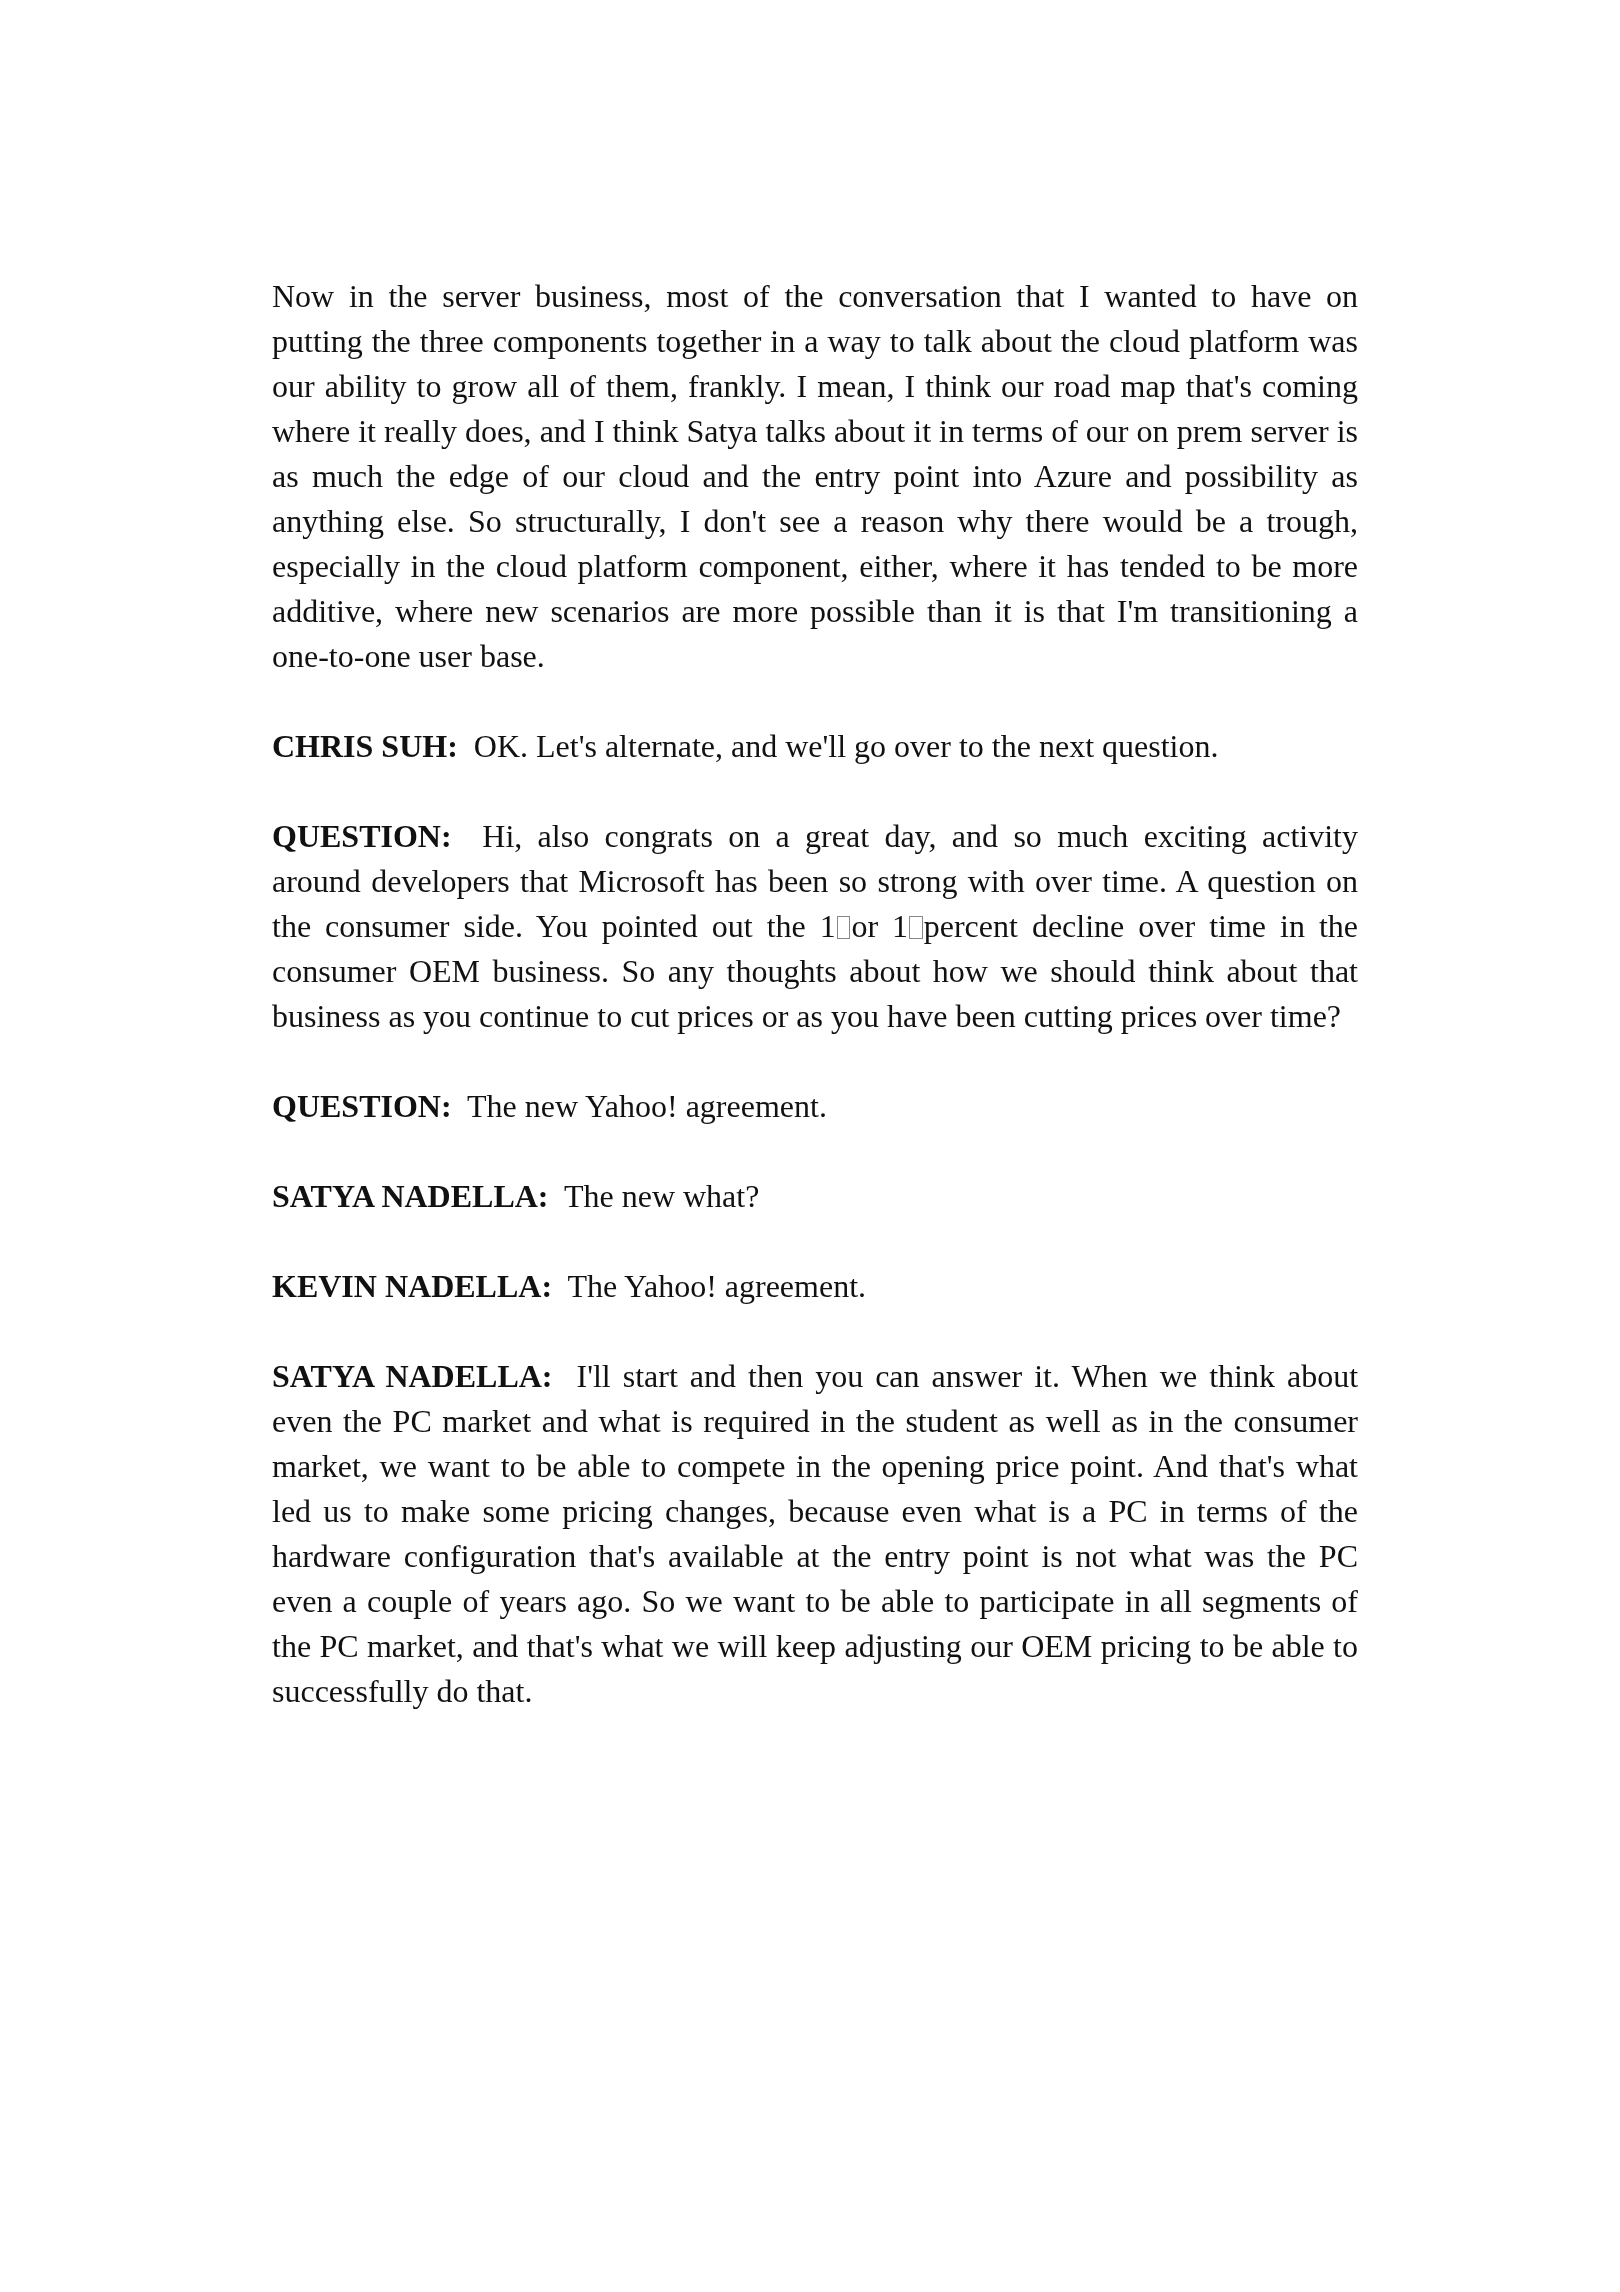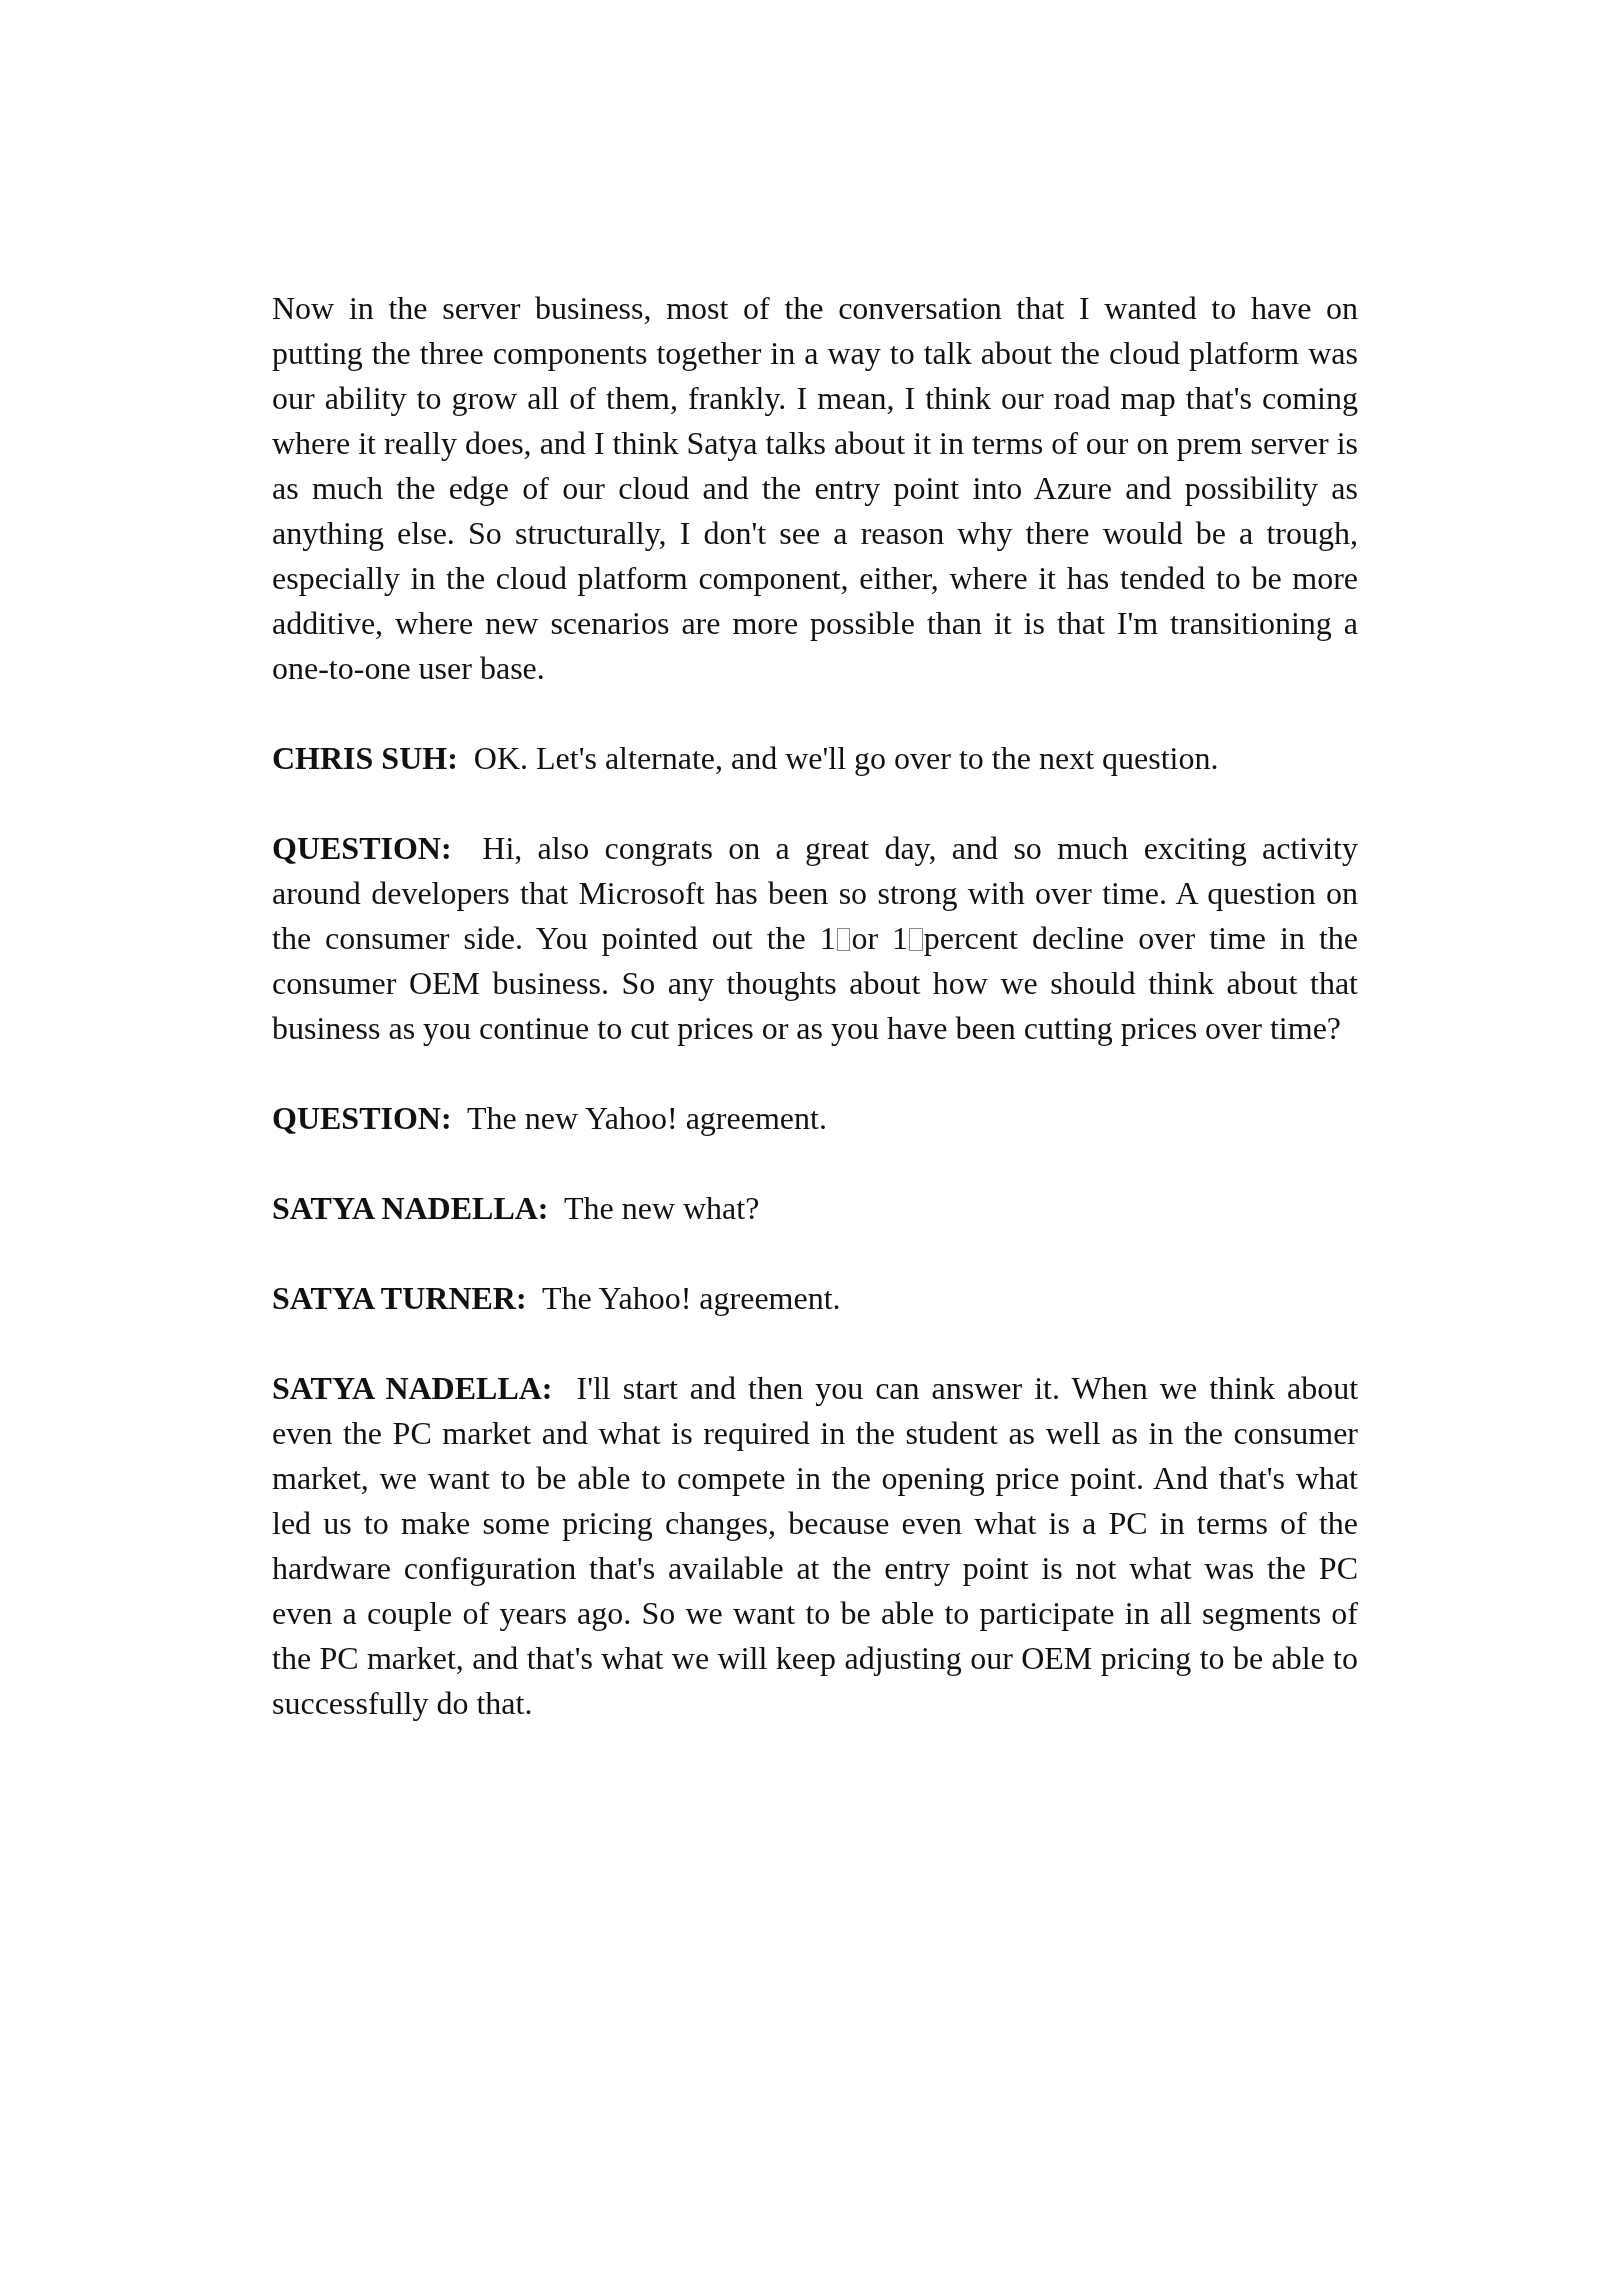--- a/index.html
+++ b/index.html
@@ -8,21 +8,21 @@
     position: absolute;
     left: 272px;
     top: 270px;
     width: 1086px;
     font-family: "Liberation Serif", "DejaVu Serif", serif;
     font-size: 32px;
     line-height: 45px;
     color: #111111;
     text-align: justify;
   }
-  .para { margin: 16px 0 45px 0; }
+  .para { margin: 4px 0 45px 0; }
   .speaker { font-weight: bold; }
   .box {
     display: inline-block;
     width: 13.7px; height: 23.5px;
     border: 1px solid #888;
     vertical-align: -2px;
     margin: 0 1px;
     box-sizing: border-box;
   }
 </style>
@@ -50,21 +50,21 @@
     <span class="speaker">QUESTION:</span>&nbsp;
     <span>The new Yahoo! agreement.</span>
   </p>
 
   <p class="para">
     <span class="speaker">SATYA NADELLA:</span>&nbsp;
     <span>The new what?</span>
   </p>
 
   <p class="para">
-    <span class="speaker">SATYA TURNER:</span>&nbsp;
+    <span class="speaker">KEVIN NADELLA:</span>&nbsp;
     <span>The Yahoo! agreement.</span>
   </p>
 
   <p class="para">
     <span class="speaker">SATYA NADELLA:</span>&nbsp;
     <span>I'll start and then you can answer it.  When we think about even the PC market and what is required in the student as well as in the consumer market, we want to be able to compete in the opening price point.  And that's what led us to make some pricing changes, because even what is a PC in terms of the hardware configuration that's available at the entry point is not what was the PC even a couple of years ago.  So we want to be able to participate in all segments of the PC market, and that's what we will keep adjusting our OEM pricing to be able to successfully do that.</span>
   </p>
 </div>
 
 

